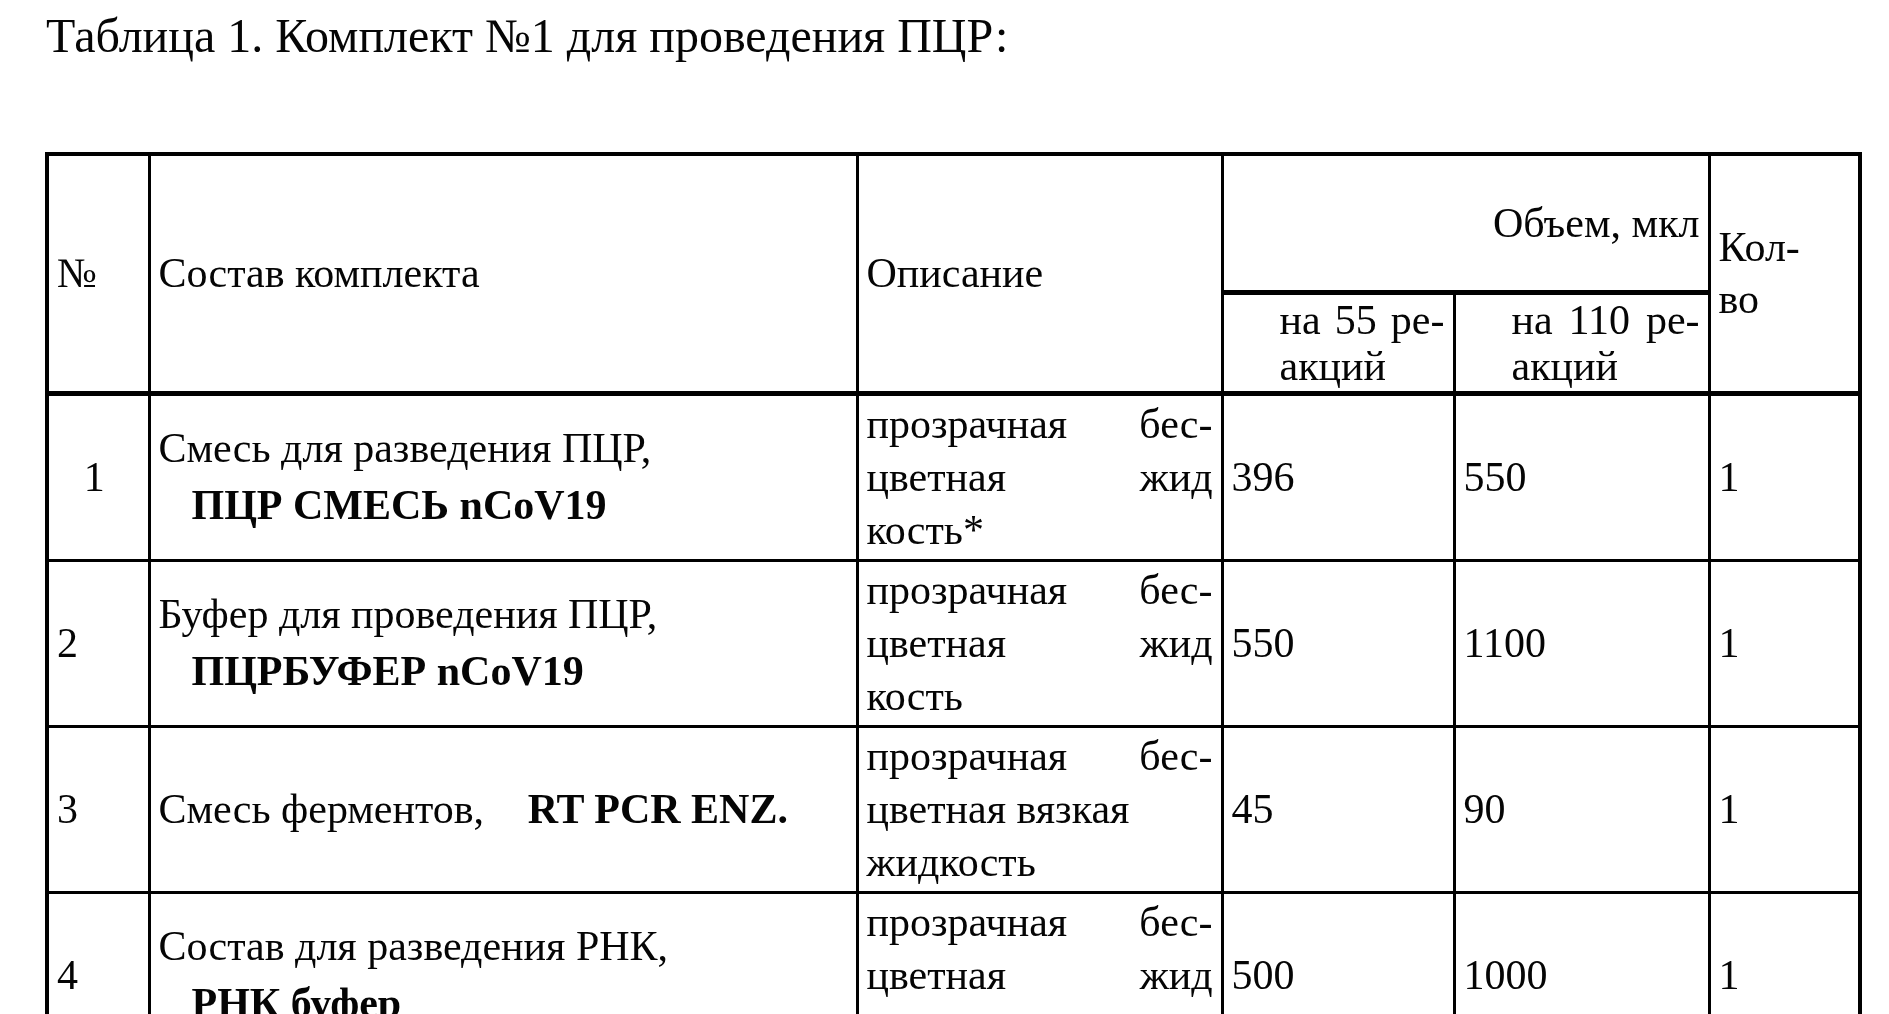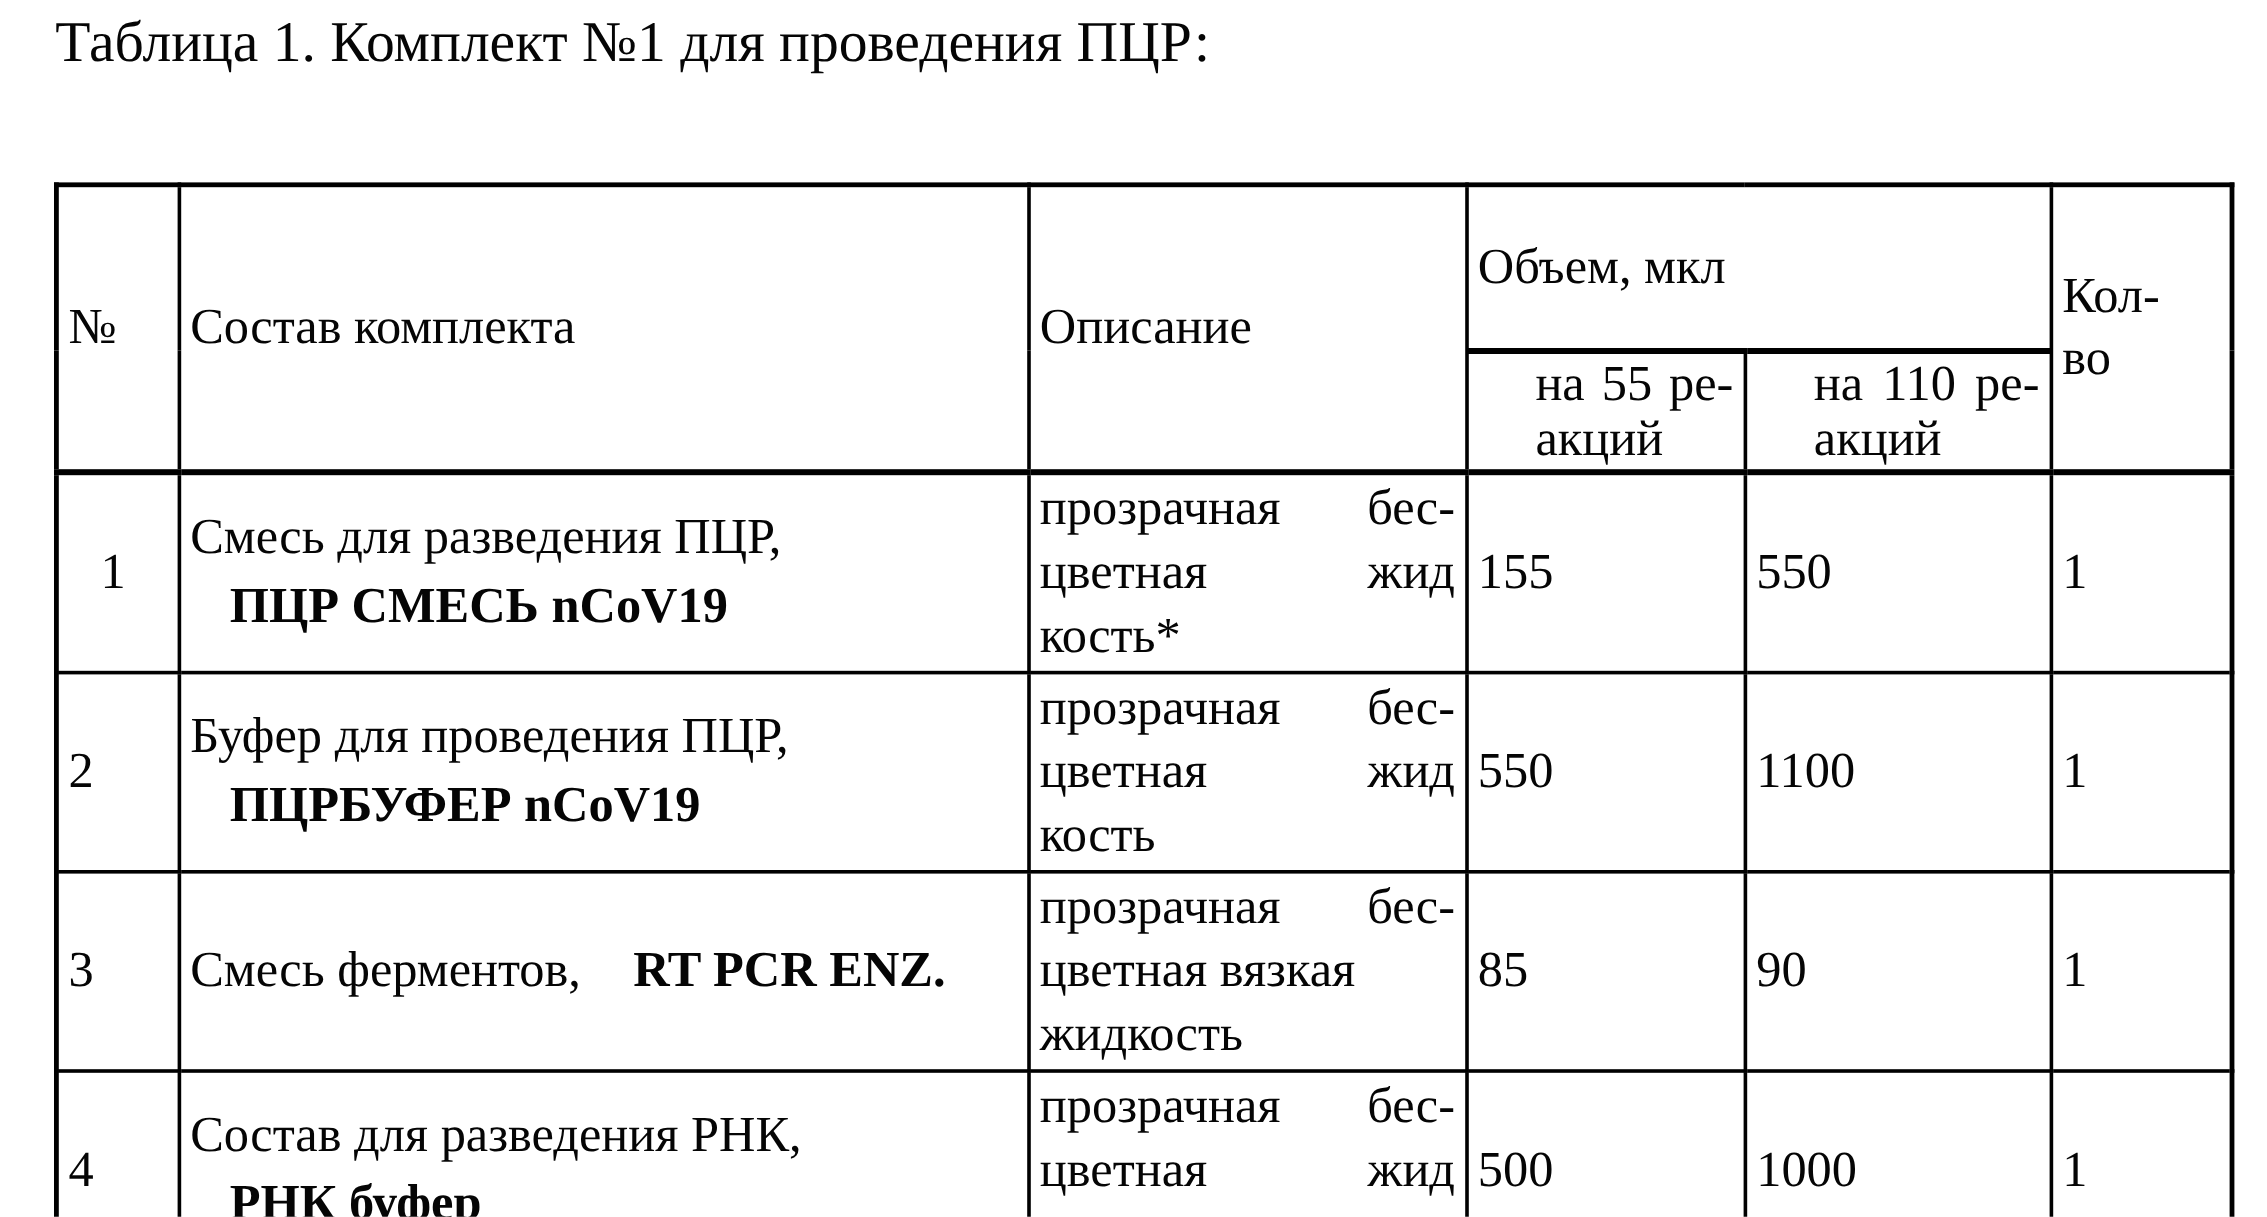--- a/index.html
+++ b/index.html
@@ -53,21 +53,21 @@
   tr.h1 { height: 138px; }
   tr.h2 { height: 98px; }
   tr.r1 { height: 157px; }
   tr.r2 { height: 162px; }
   tr.r3 { height: 155px; }
   tr.r4 { height: 148px; }
 
   td.hnum  { vertical-align: middle; padding-left: 6px; }
   td.hcomp { vertical-align: middle; }
   td.hdesc { vertical-align: middle; padding-left: 6px; }
-  td.hvol  { vertical-align: middle; padding-left: 6px; }
+  td.hvol  { vertical-align: middle; padding-left: 6px; text-align: right; }
   td.hqty  { vertical-align: middle; padding-left: 6px; line-height: 52px; }
   td.hsub  { vertical-align: top; padding: 4px 6px 0 6px; }
   td.hsub .dl { line-height: 46px; margin-left: 48px; }
 
   .dl { line-height: 53px; white-space: nowrap; }
   .dl.j {
     text-align: justify;
     text-align-last: justify;
     white-space: normal;
     word-spacing: 2px;
@@ -145,21 +145,21 @@
       <td class="ccomp">
         <span>Смесь для разведения ПЦР,</span>
         <b class="nl">ПЦР СМЕСЬ nCoV19</b>
       </td>
       <td class="cdesc">
         <div class="dl j">прозрачная бес-</div>
         <div class="dl j">цветная жид</div>
         <div class="dl">кость*</div>
       </td>
       <td class="cval">
-        <span>155</span>
+        <span>396</span>
       </td>
       <td class="cval">
         <span>550</span>
       </td>
       <td class="cqty">
         <span>1</span>
       </td>
     </tr>
 
     <tr class="r2">
@@ -192,21 +192,21 @@
       </td>
       <td class="ccomp">
         <span>Смесь ферментов, </span><b>RT PCR ENZ.</b>
       </td>
       <td class="cdesc">
         <div class="dl j">прозрачная бес-</div>
         <div class="dl">цветная вязкая</div>
         <div class="dl">жидкость</div>
       </td>
       <td class="cval">
-        <span>85</span>
+        <span>45</span>
       </td>
       <td class="cval">
         <span>90</span>
       </td>
       <td class="cqty">
         <span>1</span>
       </td>
     </tr>
 
     <tr class="r4">

